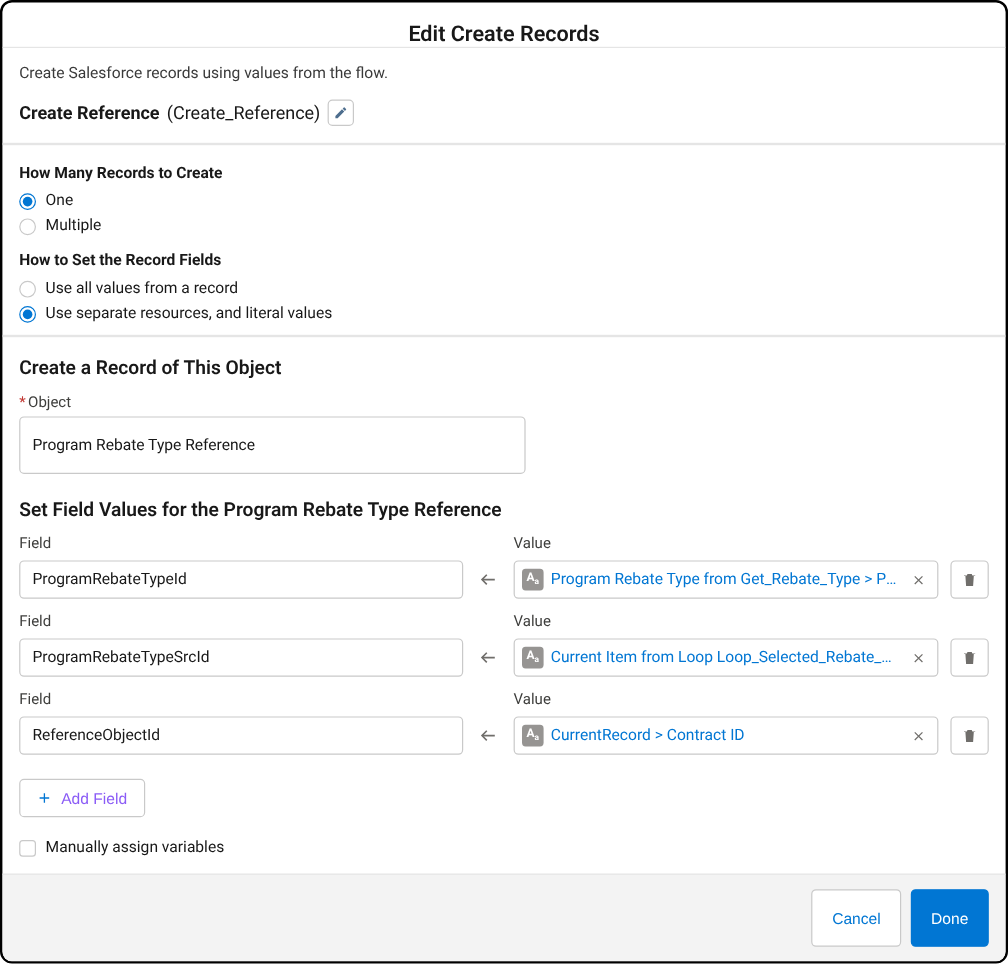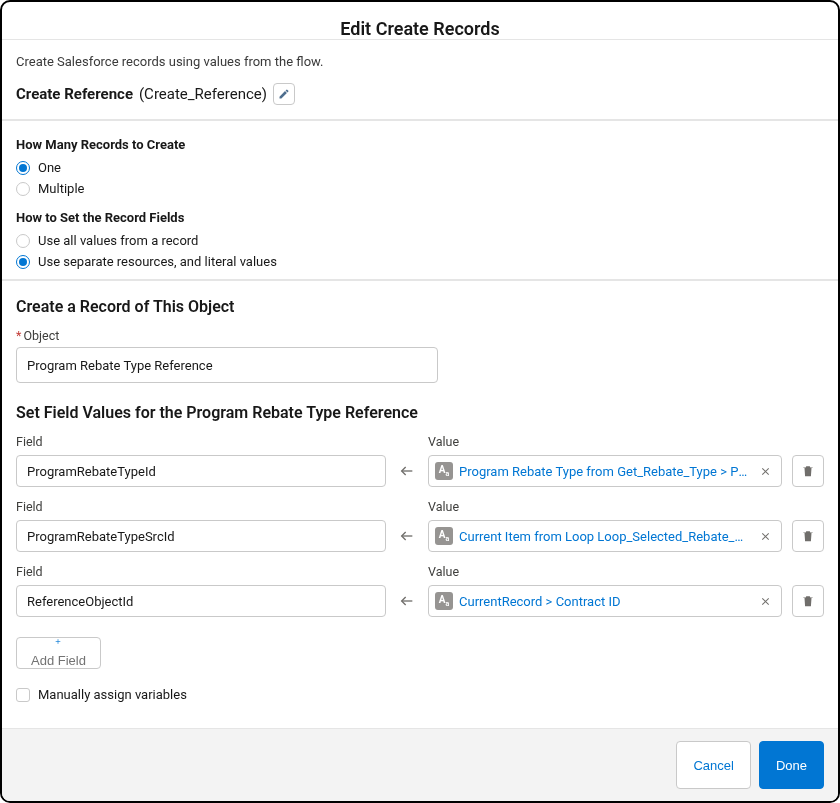--- a/index.html
+++ b/index.html
@@ -47,21 +47,21 @@
   }
   .radio.checked { border-color: #0176d3; }
   .radio.checked::after {
     content: ""; width: 8px; height: 8px; border-radius: 50%; background: #0176d3;
   }
   .radio-label { font-size: 13px; color: #181818; }
   .q-block { margin-bottom: 14px; }
   .form-label { font-size: 12.5px; color: #3e3e3c; margin-bottom: 4px; display: block; }
   .form-label .req { color: #c23934; margin-right: 2px; }
   .lookup {
-    width: 422px; height: 36px; border: 1px solid #c9c9c9; border-radius: 4px;
+    width: 422px; height: 48px; border: 1px solid #c9c9c9; border-radius: 4px;
     padding: 0 10px; display: flex; align-items: center; font-size: 13px;
     background: #fff; color: #181818;
   }
   .object-block { margin-bottom: 20px; }
 
   .mapping { display: grid; grid-template-columns: 370px 22px 1fr 32px; column-gap: 10px; row-gap: 6px; align-items: center; margin-bottom: 12px;}
   .map-label { font-size: 12.5px; color: #3e3e3c; }
   .field-input {
     height: 32px; border: 1px solid #c9c9c9; border-radius: 4px; padding: 0 10px;
     display: flex; align-items: center; font-size: 13px; background: #fff;
@@ -86,21 +86,21 @@
   .pill-clear svg { width: 11px; height: 11px; stroke: #706e6b; stroke-width: 2.2; fill:none;}
   .delete-btn {
     width: 32px; height: 32px; border: 1px solid #c9c9c9; border-radius: 4px; background: #fff;
     display: inline-flex; align-items: center; justify-content: center; cursor: pointer;
   }
   .delete-btn svg { width: 14px; height: 14px; fill: #706e6b; }
 
   .add-field-btn {
     margin-top: 8px;
     height: 32px; padding: 0 14px; border: 1px solid #c9c9c9; border-radius: 4px; background: #fff;
-    display: inline-flex; align-items: center; gap: 8px; color: #737373; font-size: 13px; cursor: pointer; flex-direction: column;
+    display: inline-flex; align-items: center; gap: 8px; color: #8b5cf6; font-size: 13px; cursor: pointer;
   }
   .add-field-btn svg { width: 12px; height: 12px; stroke: #0176d3; stroke-width: 2.2; fill:none;}
 
   .checkbox-row { display: flex; align-items: center; gap: 8px; margin-top: 18px; margin-bottom: 6px;}
   .checkbox {
     width: 14px; height: 14px; border: 1px solid #c9c9c9; border-radius: 3px; background: #fff;
   }
 
   .footer {
     margin-top: auto;

